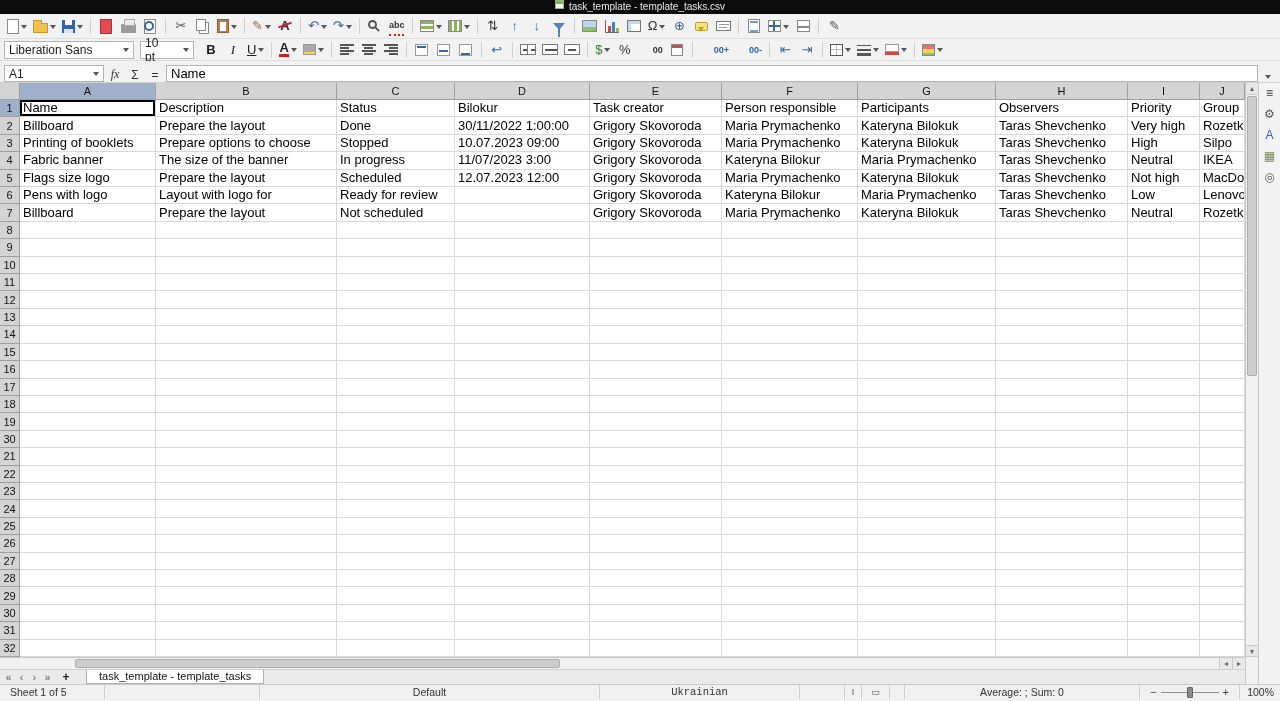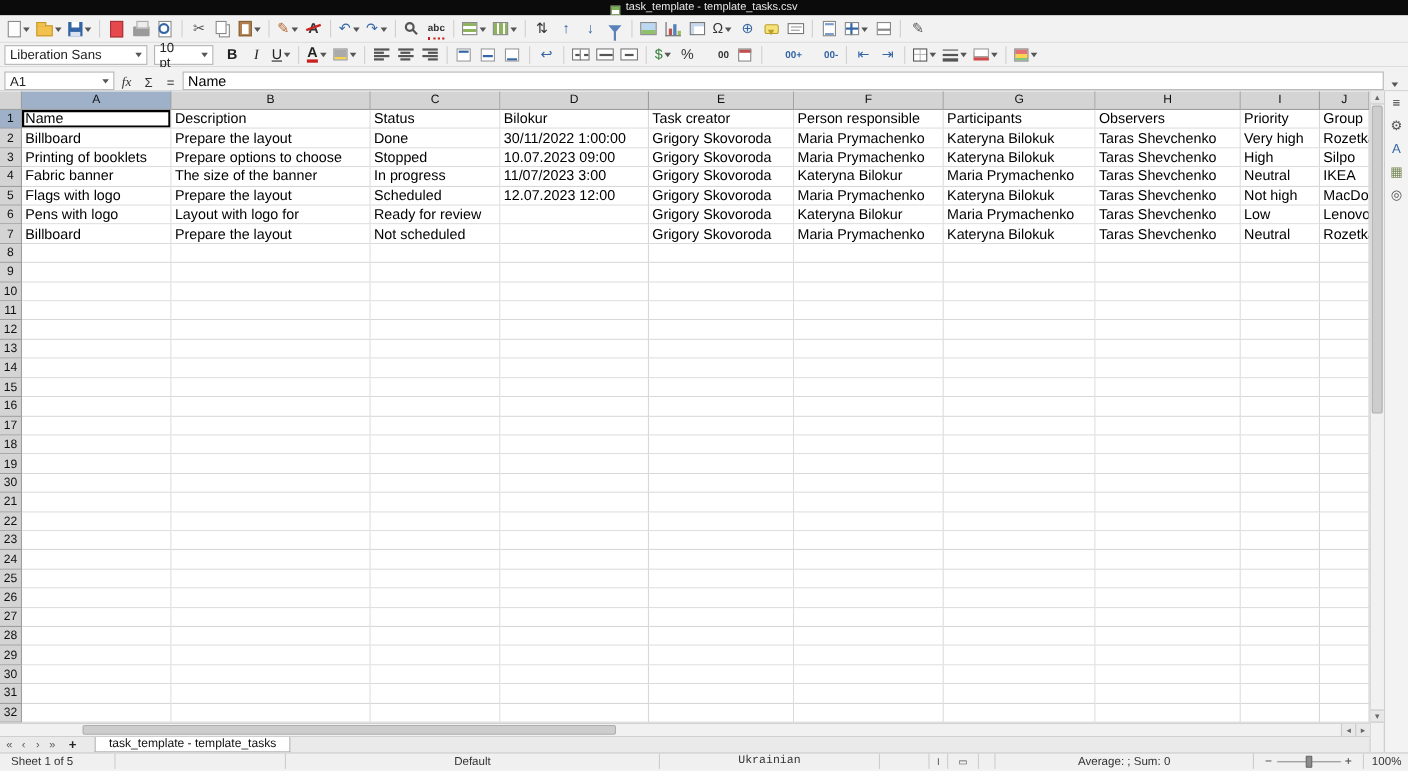--- a/index.html
+++ b/index.html
@@ -3,21 +3,21 @@
 <meta charset="utf-8">
 <style>
   * { box-sizing: border-box; margin: 0; padding: 0; }
   html,body { width:1280px; height:701px; overflow:hidden; background:#fff;
     font-family:"Liberation Sans","DejaVu Sans",sans-serif; }
 
   .window { width:1280px; height:701px; display:flex; flex-direction:column; background:#f2f2f2; }
 
   
   .titlebar { height:14px; background:#0b0b0b; color:#e8e8e8; display:flex;
-    align-items:flex-end; justify-content:center; gap:5px; font-size:10px; line-height:14px; }
+    align-items:flex-start; justify-content:center; gap:5px; font-size:10px; line-height:14px; }
   .app-ic { width:9px; height:9px; border:1px solid #9ab97f;
     background:linear-gradient(#7bb356 0 3px,#fff 3px); display:inline-block; }
 
   
   .toolbar { display:flex; align-items:center; padding:0 4px; background:#f2f2f2;
     border-bottom:1px solid #dcdcdc; }
   #tb-main { height:25px; }
   #tb-format { height:22px; }
   .tbi { display:inline-flex; align-items:center; justify-content:center; height:20px;
     min-width:20px; padding:0 2px; margin:0 1px; border-radius:2px; cursor:default; }
@@ -519,21 +519,21 @@
           <div class="cell">The size of the banner</div>
           <div class="cell">In progress</div>
           <div class="cell">11/07/2023 3:00</div>
           <div class="cell">Grigory Skovoroda</div>
           <div class="cell">Kateryna Bilokur</div>
           <div class="cell">Maria Prymachenko</div>
           <div class="cell">Taras Shevchenko</div>
           <div class="cell">Neutral</div>
           <div class="cell">IKEA</div>
           <div class="rowhdr">5</div>
-          <div class="cell">Flags with logo</div>
+          <div class="cell">Flags size logo</div>
           <div class="cell">Prepare the layout</div>
           <div class="cell">Scheduled</div>
           <div class="cell">12.07.2023 12:00</div>
           <div class="cell">Grigory Skovoroda</div>
           <div class="cell">Maria Prymachenko</div>
           <div class="cell">Kateryna Bilokuk</div>
           <div class="cell">Taras Shevchenko</div>
           <div class="cell">Not high</div>
           <div class="cell">MacDonalds</div>
           <div class="rowhdr">6</div>

